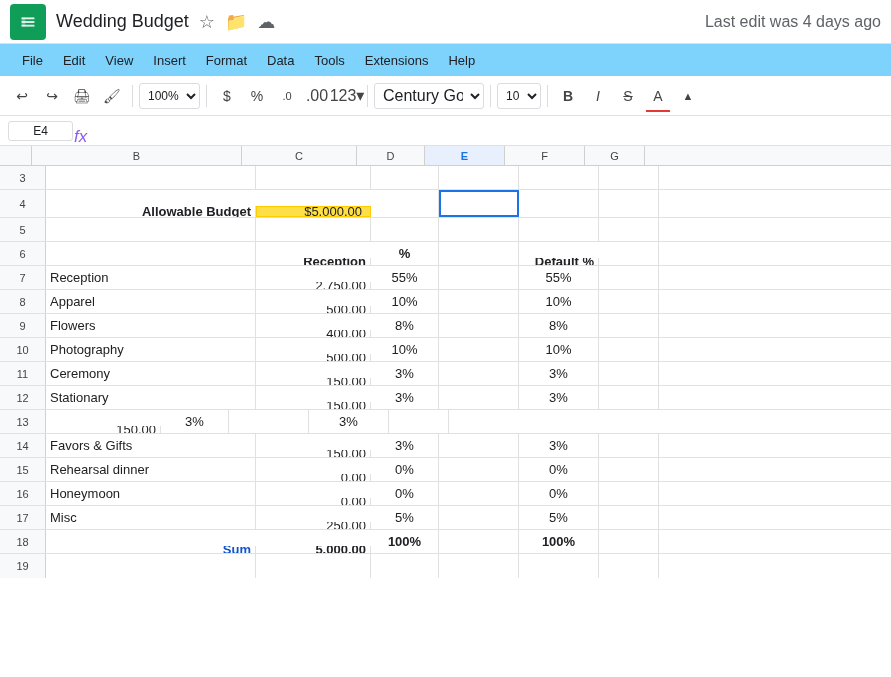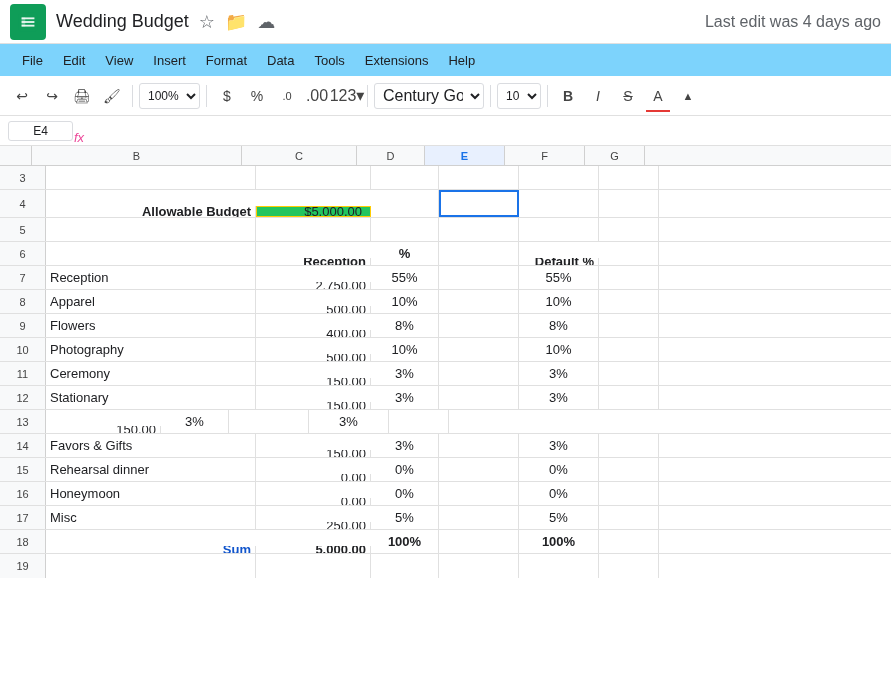--- a/index.html
+++ b/index.html
@@ -56,21 +56,21 @@
 
     
     .formula-bar {
       display: flex; align-items: center; padding: 2px 8px; height: 30px;
       background: #fff; border-bottom: 1px solid #e0e0e0; gap: 1px;
     }
     .cell-ref {
       width: 65px; border: 1px solid #dadce0; border-radius: 3px; padding: 2px 6px;
       font-size: 12px; text-align: center; color: #202124;
     }
-    .fx-icon { font-size: 13px; color: #ec4899; font-style: italic; margin-top: 13px; }
+    .fx-icon { font-size: 17px; color: #8b5cf6; font-style: italic; margin-top: 13px; }
 
     
     .sheet-container { display: flex; flex-direction: column; height: calc(677px - 44px - 32px - 40px - 30px); overflow: hidden; }
 
     
     .col-headers { display: flex; align-items: stretch; background: #f8f9fa; border-bottom: 1px solid #d0d0d0; height: 20px; }
     .row-num-col { width: 46px; flex-shrink: 0; border-right: 1px solid #d0d0d0; }
     .col-header {
       display: flex; align-items: center; justify-content: center;
       font-size: 11px; color: #444; border-right: 1px solid #d0d0d0; font-weight: normal;
@@ -98,21 +98,21 @@
     
     .col-a { width: 32px; }
     .col-b { width: 210px; }
     .col-c { width: 115px; }
     .col-d { width: 68px; }
     .col-e { width: 80px; }
     .col-f { width: 80px; }
     .col-g { width: 60px; }
 
     .budget-input {
-      background: #22c55e; border: 1px solid #ffcc02; padding: 2px 8px;
+      background: #fde047; border: 1px solid #ffcc02; padding: 2px 8px;
       text-align: right; font-size: 13px; color: #202124;
     }
   </style>
 </head>
 <body>
 
 <div class="title-bar">
   <div class="app-icon">
     <svg viewBox="0 0 24 24" fill="none">
       <rect x="2" y="2" width="20" height="20" rx="2" fill="#0f9d58"></rect>

